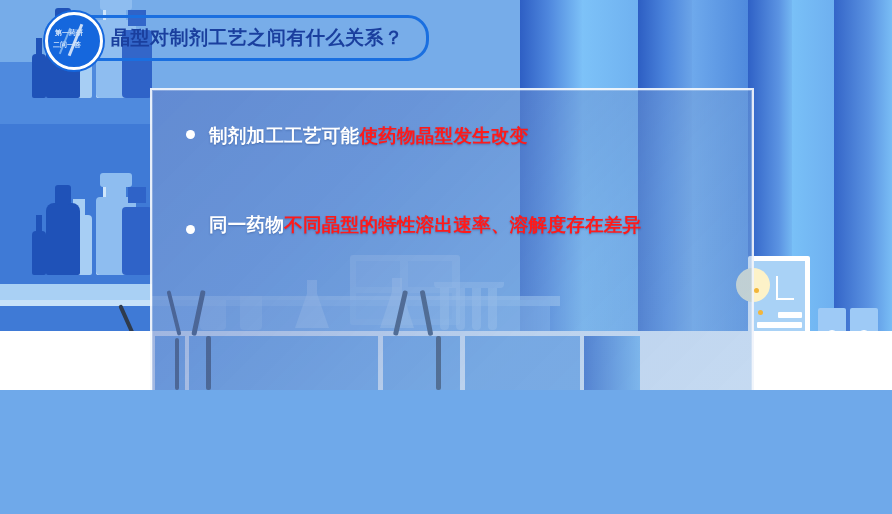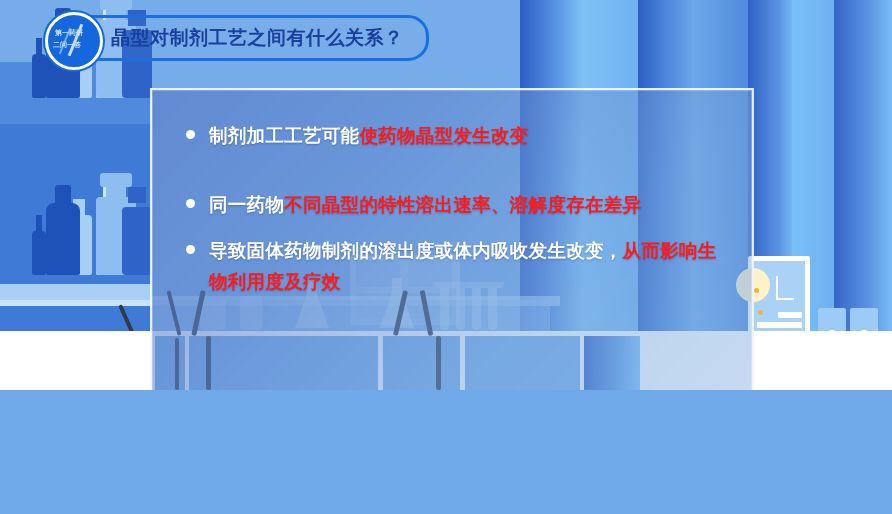--- a/index.html
+++ b/index.html
@@ -107,22 +107,22 @@
          background:linear-gradient(135deg,rgba(86,118,196,0.62) 0%,rgba(96,134,205,0.58) 30%,rgba(120,165,220,0.50) 62%,rgba(136,180,228,0.46) 100%);
          box-shadow:0 0 0 1px rgba(255,255,255,0.25) inset;}
   .panel-inner{position:absolute;inset:0;padding:30px 34px 0 34px;box-sizing:border-box;}
 
   .bullet-row{display:flex;align-items:flex-start;margin-bottom:26px;}
   .dot{flex:0 0 auto;width:9px;height:9px;border-radius:50%;background:#ffffff;margin-top:10px;margin-right:14px;}
   .btext{font-size:18.5px;line-height:31px;font-weight:700;color:#ffffff;
          letter-spacing:.3px;text-shadow:0 1px 2px rgba(20,50,110,.35);}
   .hl{color:#ff1a1a;}
   .r1{margin-bottom:30px;}
-  .r2{margin-bottom:38px;}
-  .r3{margin-bottom:15px;}
+  .r2{margin-bottom:58px;}
+  .r3{margin-bottom:42px;align-items:center;}
 </style>
 </head>
 <body>
 
 <div id="stage">
 
   <div class="bg">
 
     <div class="wall-mid"></div>
 
@@ -322,23 +322,17 @@
         </div>
       </div>
 
       <div class="bullet-row r3">
         <div class="dot"></div>
         <div class="btext">
           <span>同一药物</span><span class="hl">不同晶型的特性溶出速率、溶解度存在差异</span>
         </div>
       </div>
 
-      <div class="bullet-row">
-        <div class="dot"></div>
-        <div class="btext">
-          <span>导致固体药物制剂的溶出度或体内吸收发生改变，</span><span class="hl">从而影响生物利用度及疗效</span>
-        </div>
-      </div>
 
     </div>
   </div>
 
 </div>
 
 </body></html>

